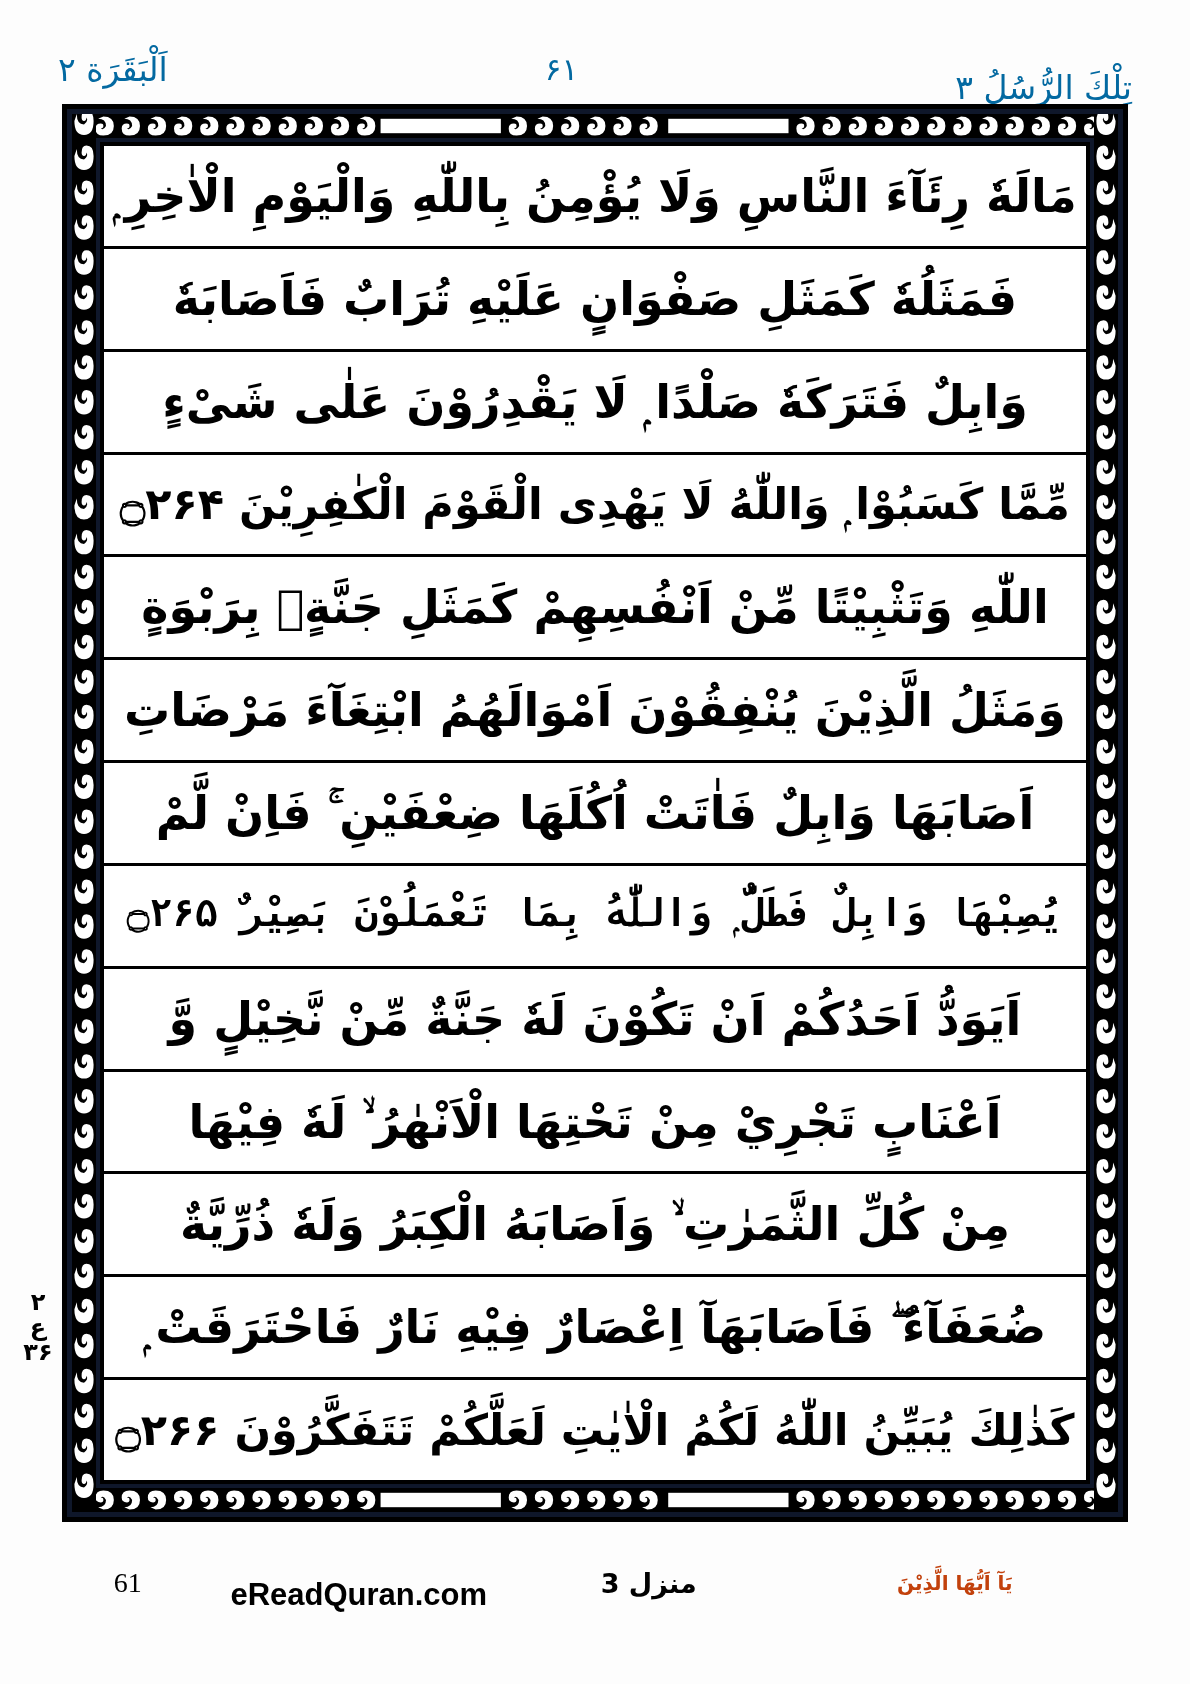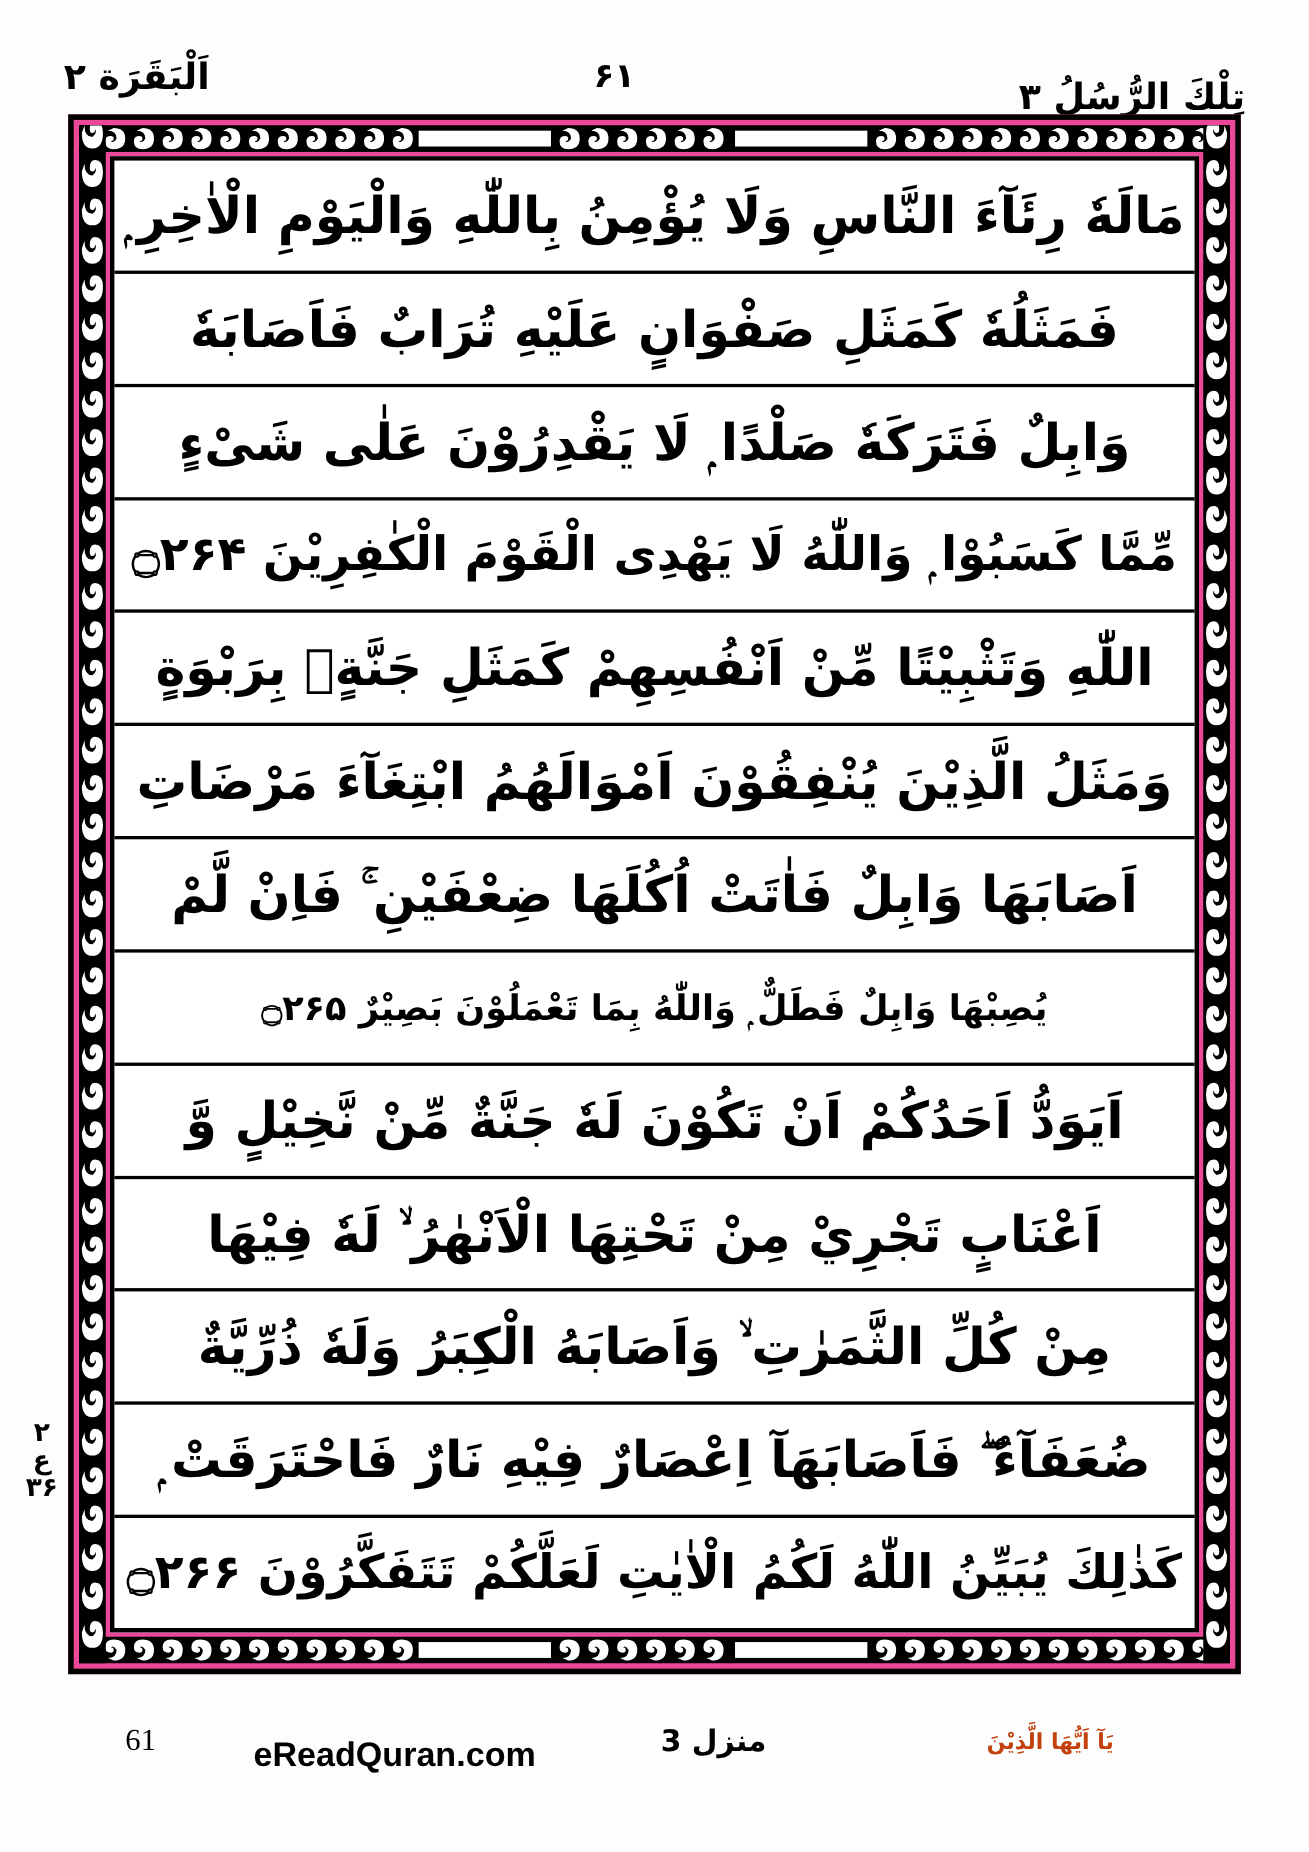--- a/index.html
+++ b/index.html
@@ -29,40 +29,40 @@
     left: 58px;
     right: 58px;
     height: 62px;
     display: flex;
     align-items: center;
     justify-content: space-between;
     direction: rtl;
   }
   .hdr-item {
     font-size: 33px;
-    font-weight: bold;
+    font-weight: normal;
     line-height: 1;
     white-space: nowrap;
-    color: #000000;
+    color: #0369a1;
     font-family: "DejaVu Sans", "Liberation Sans", sans-serif;
   }
   .hdr-juz   { padding-left: 6px; margin-top: 36px; }
   .hdr-page  { font-size: 31px; }
   .hdr-surah { padding-right: 6px; }
 
   
   .frame-outer {
     position: absolute;
     top: 104px;
     left: 62px;
     width: 1066px;
     height: 1418px;
     box-sizing: border-box;
     border: 5px solid #000;
-    background: #ec4899;
+    background: #0f172a;
   }
   
   .band {
     position: absolute;
     background-repeat: repeat;
     background-color: #000;
   }
   .band-top    { top: 5px;  left: 5px;  right: 5px;  height: 24px; }
   .band-bottom { bottom: 5px; left: 5px; right: 5px; height: 24px; }
   .band-left   { top: 5px;  bottom: 5px; left: 5px;  width: 24px; }
@@ -382,21 +382,21 @@
       <div class="ayah-line">
           <div class="ayah-text" style="font-size: 46px;">اللّٰهِ وَتَثْبِيْتًا مِّنْ اَنْفُسِهِمْ كَمَثَلِ جَنَّةٍۭ بِرَبْوَةٍ</div>
         </div>
       <div class="ayah-line">
           <div class="ayah-text" style="font-size: 46px;">وَمَثَلُ الَّذِيْنَ يُنْفِقُوْنَ اَمْوَالَهُمُ ابْتِغَآءَ مَرْضَاتِ</div>
         </div>
       <div class="ayah-line">
           <div class="ayah-text" style="font-size: 46px;">اَصَابَهَا وَابِلٌ فَاٰتَتْ اُكُلَهَا ضِعْفَيْنِ ۚ فَاِنْ لَّمْ</div>
         </div>
       <div class="ayah-line">
-          <div class="ayah-text" style="font-size: 32px;">يُصِبْهَا وَابِلٌ فَطَلٌّ ۭ وَاللّٰهُ بِمَا تَعْمَلُوْنَ بَصِيْرٌ ۝۲۶۵</div>
+          <div class="ayah-text" style="font-size: 38px; font-family: Liberation Mono, monospace;">يُصِبْهَا وَابِلٌ فَطَلٌّ ۭ وَاللّٰهُ بِمَا تَعْمَلُوْنَ بَصِيْرٌ ۝۲۶۵</div>
         </div>
       <div class="ayah-line">
           <div class="ayah-text" style="font-size: 46px;">اَيَوَدُّ اَحَدُكُمْ اَنْ تَكُوْنَ لَهٗ جَنَّةٌ مِّنْ نَّخِيْلٍ وَّ</div>
         </div>
       <div class="ayah-line">
           <div class="ayah-text" style="font-size: 46px;">اَعْنَابٍ تَجْرِيْ مِنْ تَحْتِهَا الْاَنْهٰرُ ۙ لَهٗ فِيْهَا</div>
         </div>
       <div class="ayah-line">
           <div class="ayah-text" style="font-size: 46px;">مِنْ كُلِّ الثَّمَرٰتِ ۙ وَاَصَابَهُ الْكِبَرُ وَلَهٗ ذُرِّيَّةٌ</div>
         </div>

